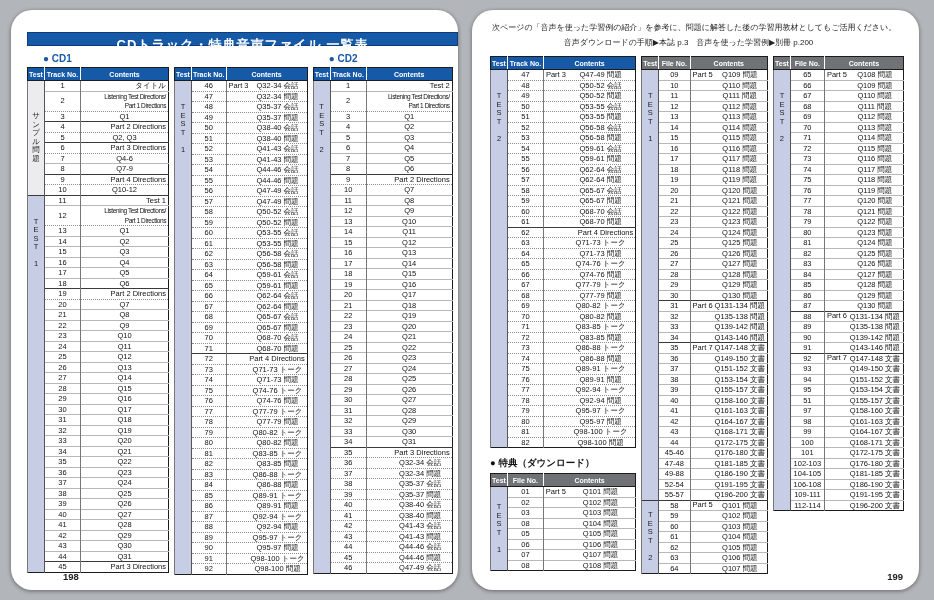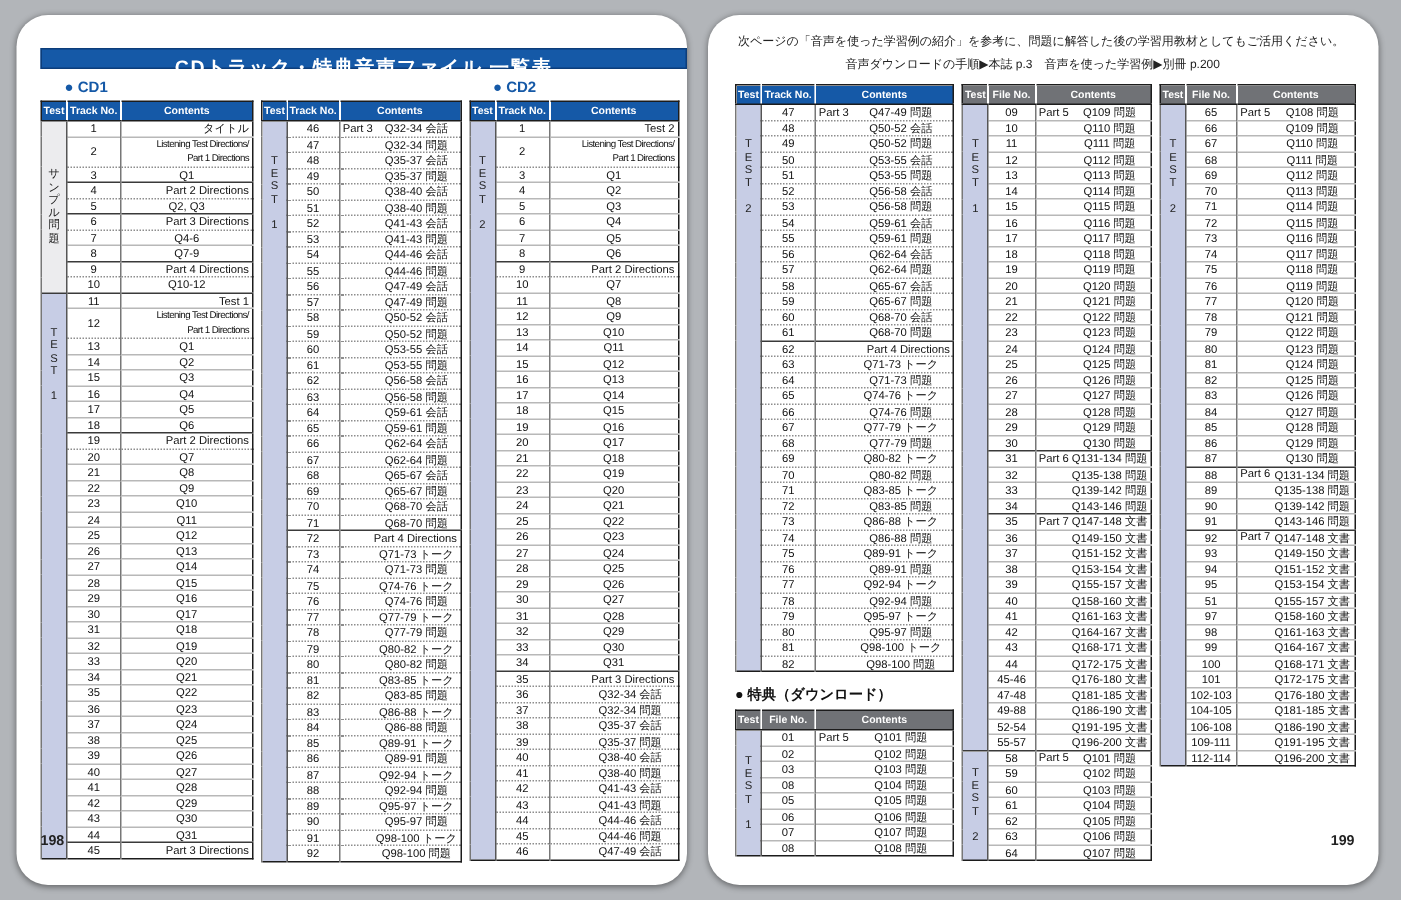--- a/index.html
+++ b/index.html
@@ -13,21 +13,21 @@
   .page{background:#fff; width:447px; height:580px; position:relative; box-shadow:0 1px 4px rgba(0,0,0,.45);border-radius:21px;}
   .title-bar{background:var(--title-bg); color:#fff; font-weight:bold; font-size:13px;
     height:14px; line-height:23px; text-align:center; margin:22px 0 4px 16px;
     border:1px solid #0c3d7a; letter-spacing:1px;}
   .cols{display:flex; gap:5px; align-items:flex-start; padding-left:16px;}
   .page.right .cols{padding-left:18px;}
   .cd-label{height:13px; line-height:13px; font-weight:bold; font-size:10px; color:var(--header-blue); margin:2px 16px 2px;}
   .dl-label{font-weight:bold; font-size:9.5px; color:#111; margin:9px 0 3px;}
   .rp-head1{font-size:8px; color:#222; margin:12px 12px 0 20px;}
   .rp-head2{font-size:8px; color:#222; text-align:center; margin:4px 14px 8px 0;}
-  .pageno{position:absolute; bottom:24px; font-weight:bold; font-size:9.5px; color:#222;}
+  .pageno{position:absolute; bottom:8px; font-weight:bold; font-size:9.5px; color:#222;margin-left:36px;}
   .pageno.pl{left:16px;} .pageno.pr{right:16px;}
   .footnotes{width:146px; margin-top:16px; font-size:7.3px; line-height:9.5px; color:#222;}
   .footnotes p{text-indent:-7px; padding-left:7px; margin-bottom:3px;}
   
   table.grid{border-collapse:collapse; table-layout:fixed; border:1px solid #1c1c1c; background:#fff;}
   .grid th{font-size:7px; font-weight:bold; color:#fff; height:13px; padding:0 1px;
     border-left:1px solid rgba(255,255,255,.4); border-bottom:1px solid #1c1c1c; text-align:center; overflow:hidden; white-space:nowrap;}
   .grid th:first-child{border-left:none;}
   .blue-head th{background:var(--header-blue);}
   .gray-head th{background:var(--header-gray);}

